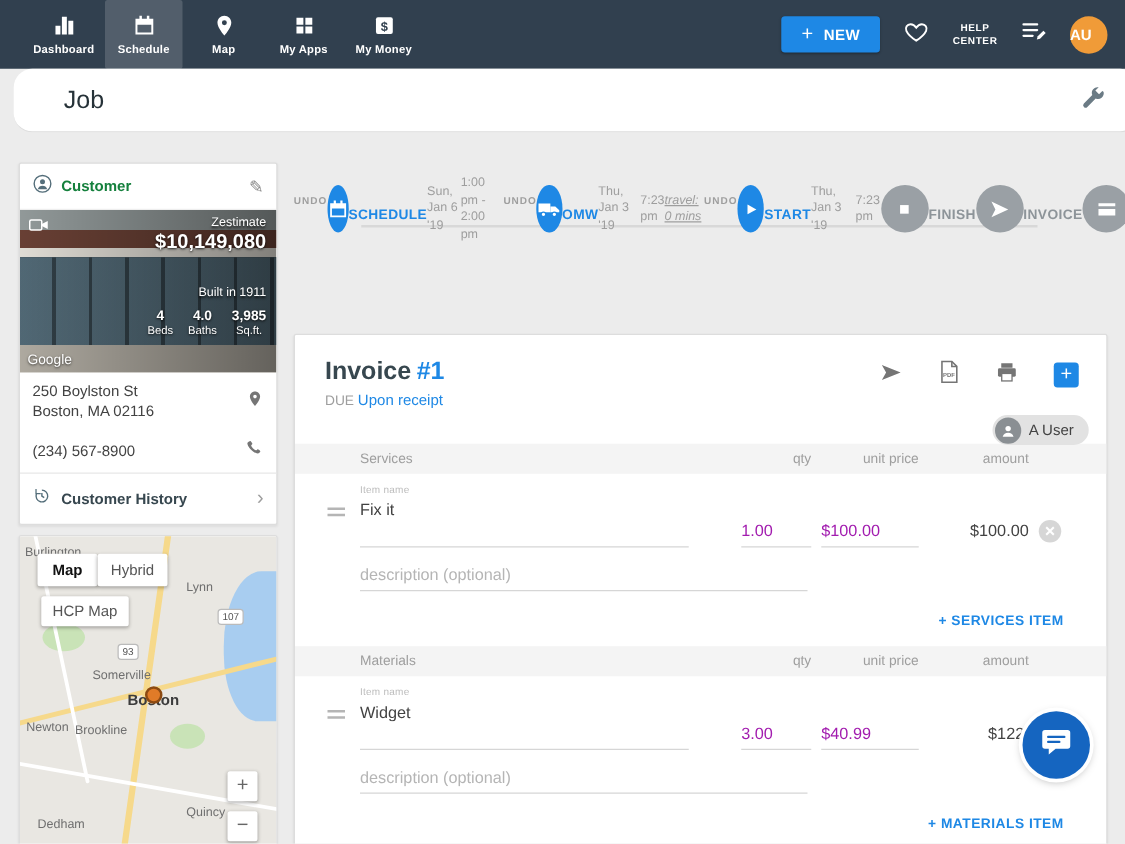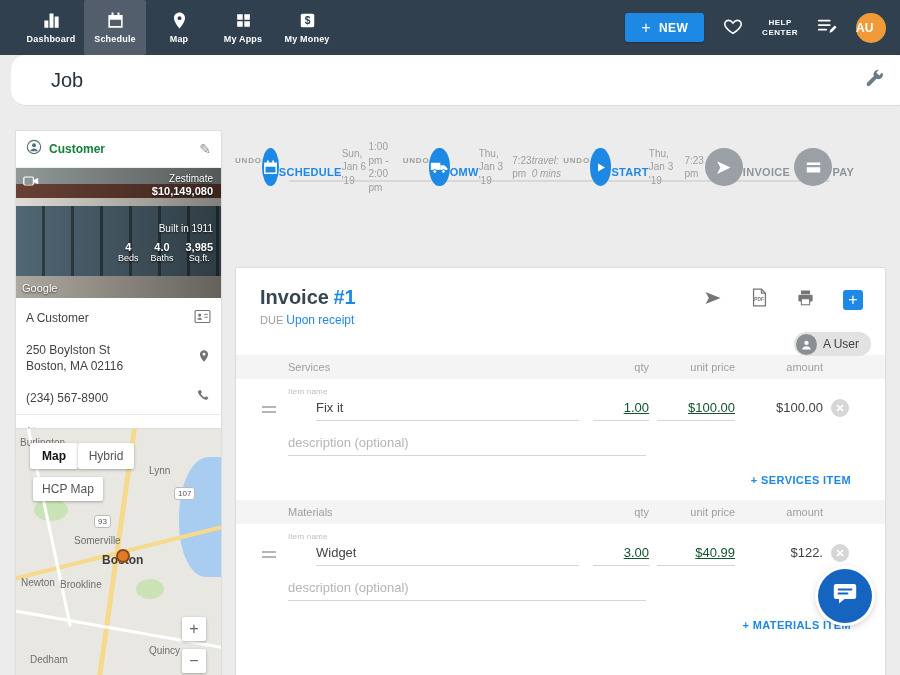--- a/index.html
+++ b/index.html
@@ -39,21 +39,21 @@
   .pencil{color:#8a8a8a;font-size:14px;cursor:pointer;}
   .photo{position:relative;width:100%;height:130px;overflow:hidden;
     background:linear-gradient(180deg,#99a1a1 0 16px,#6e4337 16px 30px,#ece8e0 30px 38px,
       #4d5d66 38px 108px,#b7b2a8 108px 100%);}
   .photo .panes{position:absolute;left:0;top:38px;width:100%;height:70px;
     background:repeating-linear-gradient(90deg,#56707e 0 26px,#2e3c44 26px 29px);opacity:.85;}
   .photo .shade{position:absolute;inset:0;background:linear-gradient(90deg,rgba(0,0,0,.05),rgba(0,0,0,.45));}
   .zes{position:absolute;right:8px;top:5px;text-align:right;color:#fff;
     text-shadow:0 1px 2px rgba(0,0,0,.85);}
   .zes .zlabel{font-size:10px;}
-  .zes .zvalue{font-size:11px;font-weight:700;margin-top:1px;}
+  .zes .zvalue{font-size:16px;font-weight:700;margin-top:1px;}
   .zes .zbuilt{font-size:10px;margin-top:26px;}
   .zstats{display:flex;gap:12px;justify-content:flex-end;margin-top:7px;}
   .zstat{text-align:center;}
   .zstat .v{font-size:11px;font-weight:700;}
   .zstat .l{font-size:9px;}
   .camicon{position:absolute;left:7px;top:5px;}
   .gwm{position:absolute;left:6px;bottom:4px;color:#fff;font-size:11px;text-shadow:0 1px 2px rgba(0,0,0,.7);}
   .crow{display:flex;align-items:center;padding:7px 10px;gap:8px;}
   .crow .ctext{flex:1;font-size:12px;color:#424242;line-height:1.35;}
   .crow .ricon{color:#757575;}
@@ -89,21 +89,21 @@
   .undo{height:12px;margin-bottom:10px;font-size:8px;font-weight:700;color:#9e9e9e;
     letter-spacing:.8px;cursor:pointer;}
   .circle{width:38px;height:38px;border-radius:50%;display:flex;align-items:center;justify-content:center;
     position:relative;z-index:1;cursor:pointer;}
   .step.done .circle{background:#1e88e5;}
   .step.pending .circle{background:#9aa0a5;}
   .slabel{margin-top:9px;font-size:11px;font-weight:700;letter-spacing:.3px;}
   .step.done .slabel{color:#1e88e5;}
   .step.pending .slabel{color:#8d9499;}
   .sdate{font-size:10px;color:#9e9e9e;line-height:1.35;}
-  .sdate.italic{font-style:italic;}
+  .sdate.italic{font-style:italic;text-decoration:underline;}
 
   
   .invcard{position:absolute;left:235px;top:267px;width:649px;height:470px;background:#fff;
     border:1px solid #ddd;border-radius:2px;box-shadow:0 1px 2px rgba(0,0,0,.06);}
   .invhead{padding:18px 24px 0 24px;position:relative;}
   .invtitle{font-size:20px;font-weight:700;color:#37474f;}
   .invnum{color:#1e88e5;font-weight:700;}
   .invicons{position:absolute;right:22px;top:20px;display:flex;align-items:center;gap:28px;}
   .addbtn{width:20px;height:20px;background:#1e88e5;border-radius:3px;color:#fff;font-size:16px;
     display:flex;align-items:center;justify-content:center;cursor:pointer;line-height:1;}
@@ -118,23 +118,23 @@
   .secgrid{display:grid;grid-template-columns:1fr 56px 78px 80px 30px;column-gap:8px;align-items:end;}
   .secband{margin:0 0;background:#f4f4f4;padding:6px 24px;align-items:center;}
   .secband .sname{font-size:11px;color:#9e9e9e;padding-left:28px;}
   .secband .col{font-size:11px;color:#9e9e9e;text-align:right;}
   .itemrow{padding:8px 24px 0 24px;}
   .itemfield{position:relative;padding-left:28px;}
   .handle{position:absolute;left:2px;top:16px;width:14px;cursor:grab;}
   .handle i{display:block;height:2px;background:#b5b5b5;margin:3px 0;}
   .flabel{font-size:8px;color:#bdbdbd;letter-spacing:.2px;}
   .uinput{border:none;border-bottom:1px solid #d6d6d6;background:transparent;font-size:13px;color:#424242;
-    width:calc(100% - 34px);padding:4px 0 5px 0;font-family:inherit;outline:none;margin-left:28px;}
-  .ninput{border:none;border-bottom:1px solid #d6d6d6;background:transparent;font-size:13px;color:#14532d;
-    width:100%;text-align:right;padding:4px 0 5px 0;font-family:inherit;outline:none;text-decoration:underline;}
+    width:calc(100% - 34px);padding:4px 0 22px 0;font-family:inherit;outline:none;}
+  .ninput{border:none;border-bottom:1px solid #d6d6d6;background:transparent;font-size:13px;color:#a21caf;
+    width:100%;text-align:left;padding:4px 0 5px 0;font-family:inherit;outline:none;}
   .amount{font-size:13px;color:#424242;text-align:right;padding-bottom:6px;}
   .removex{width:18px;height:18px;border-radius:50%;background:#d6d6d6;color:#fff;font-size:11px;
     font-weight:700;display:flex;align-items:center;justify-content:center;cursor:pointer;margin-bottom:4px;}
   .descrow{padding:10px 24px 0 52px;}
   .dinput{border:none;border-bottom:1px solid #d6d6d6;background:transparent;font-size:13px;color:#424242;
     width:358px;padding:4px 0 5px 0;font-family:inherit;outline:none;}
   .dinput::placeholder{color:#b5b5b5;}
   .addlink{padding:18px 34px 14px 0;text-align:right;font-size:11px;font-weight:700;color:#1e88e5;
     letter-spacing:.4px;cursor:pointer;}
 
@@ -253,29 +253,20 @@
             <div class="v">4.0</div>
             <div class="l">Baths</div>
           </div>
           <div class="zstat">
             <div class="v">3,985</div>
             <div class="l">Sq.ft.</div>
           </div>
         </div>
       </div>
       <span class="gwm">Google</span>
-    </div>
-    <div class="crow" style="padding-top:11px;">
-      <span class="ctext">A Customer</span>
-      <span class="ricon"><svg width="17" height="15" viewBox="0 0 24 20">
-            <rect x="1.5" y="1.5" width="21" height="17" rx="1.5" fill="none" stroke="#757575" stroke-width="1.6"></rect>
-            <circle cx="8" cy="8" r="2.2" fill="#757575"></circle>
-            <path d="M4.6 14.5c.7-1.9 1.9-2.8 3.4-2.8s2.7.9 3.4 2.8z" fill="#757575"></path>
-            <path d="M14.5 7h5M14.5 11h5" stroke="#757575" stroke-width="1.4"></path>
-          </svg></span>
     </div>
     <div class="crow">
       <span class="ctext">
         <span>250 Boylston St</span><br>
         <span>Boston, MA 02116</span>
       </span>
       <span class="ricon"><svg width="14" height="16" viewBox="0 0 24 24">
             <path fill="#757575" fill-rule="evenodd" d="M12 2c-3.9 0-7 3.1-7 7 0 5.2 7 13 7 13s7-7.8 7-13c0-3.9-3.1-7-7-7zm0 9.5a2.5 2.5 0 1 1 0-5 2.5 2.5 0 0 1 0 5z"></path>
           </svg></span>
     </div>
@@ -363,20 +354,29 @@
               <path fill="#fff" d="M8.5 6.5l10 5.5-10 5.5z"></path>
             </svg>
           </div>
         <div class="slabel">START</div>
         <div class="sdate">Thu, Jan 3 '19</div>
         <div class="sdate">7:23 pm</div>
       </div>
       <div class="step pending">
         <div class="undo"></div>
         <div class="circle">
+            <svg width="15" height="15" viewBox="0 0 24 24">
+              <rect x="6.5" y="6.5" width="11" height="11" fill="#fff"></rect>
+            </svg>
+          </div>
+        <div class="slabel">FINISH</div>
+      </div>
+      <div class="step pending">
+        <div class="undo"></div>
+        <div class="circle">
             <svg width="17" height="17" viewBox="0 0 24 24">
               <path fill="#fff" d="M3 3l19 9-19 9 4.5-9z"></path>
             </svg>
           </div>
         <div class="slabel">INVOICE</div>
       </div>
       <div class="step pending">
         <div class="undo"></div>
         <div class="circle">
             <svg width="17" height="17" viewBox="0 0 24 24">

